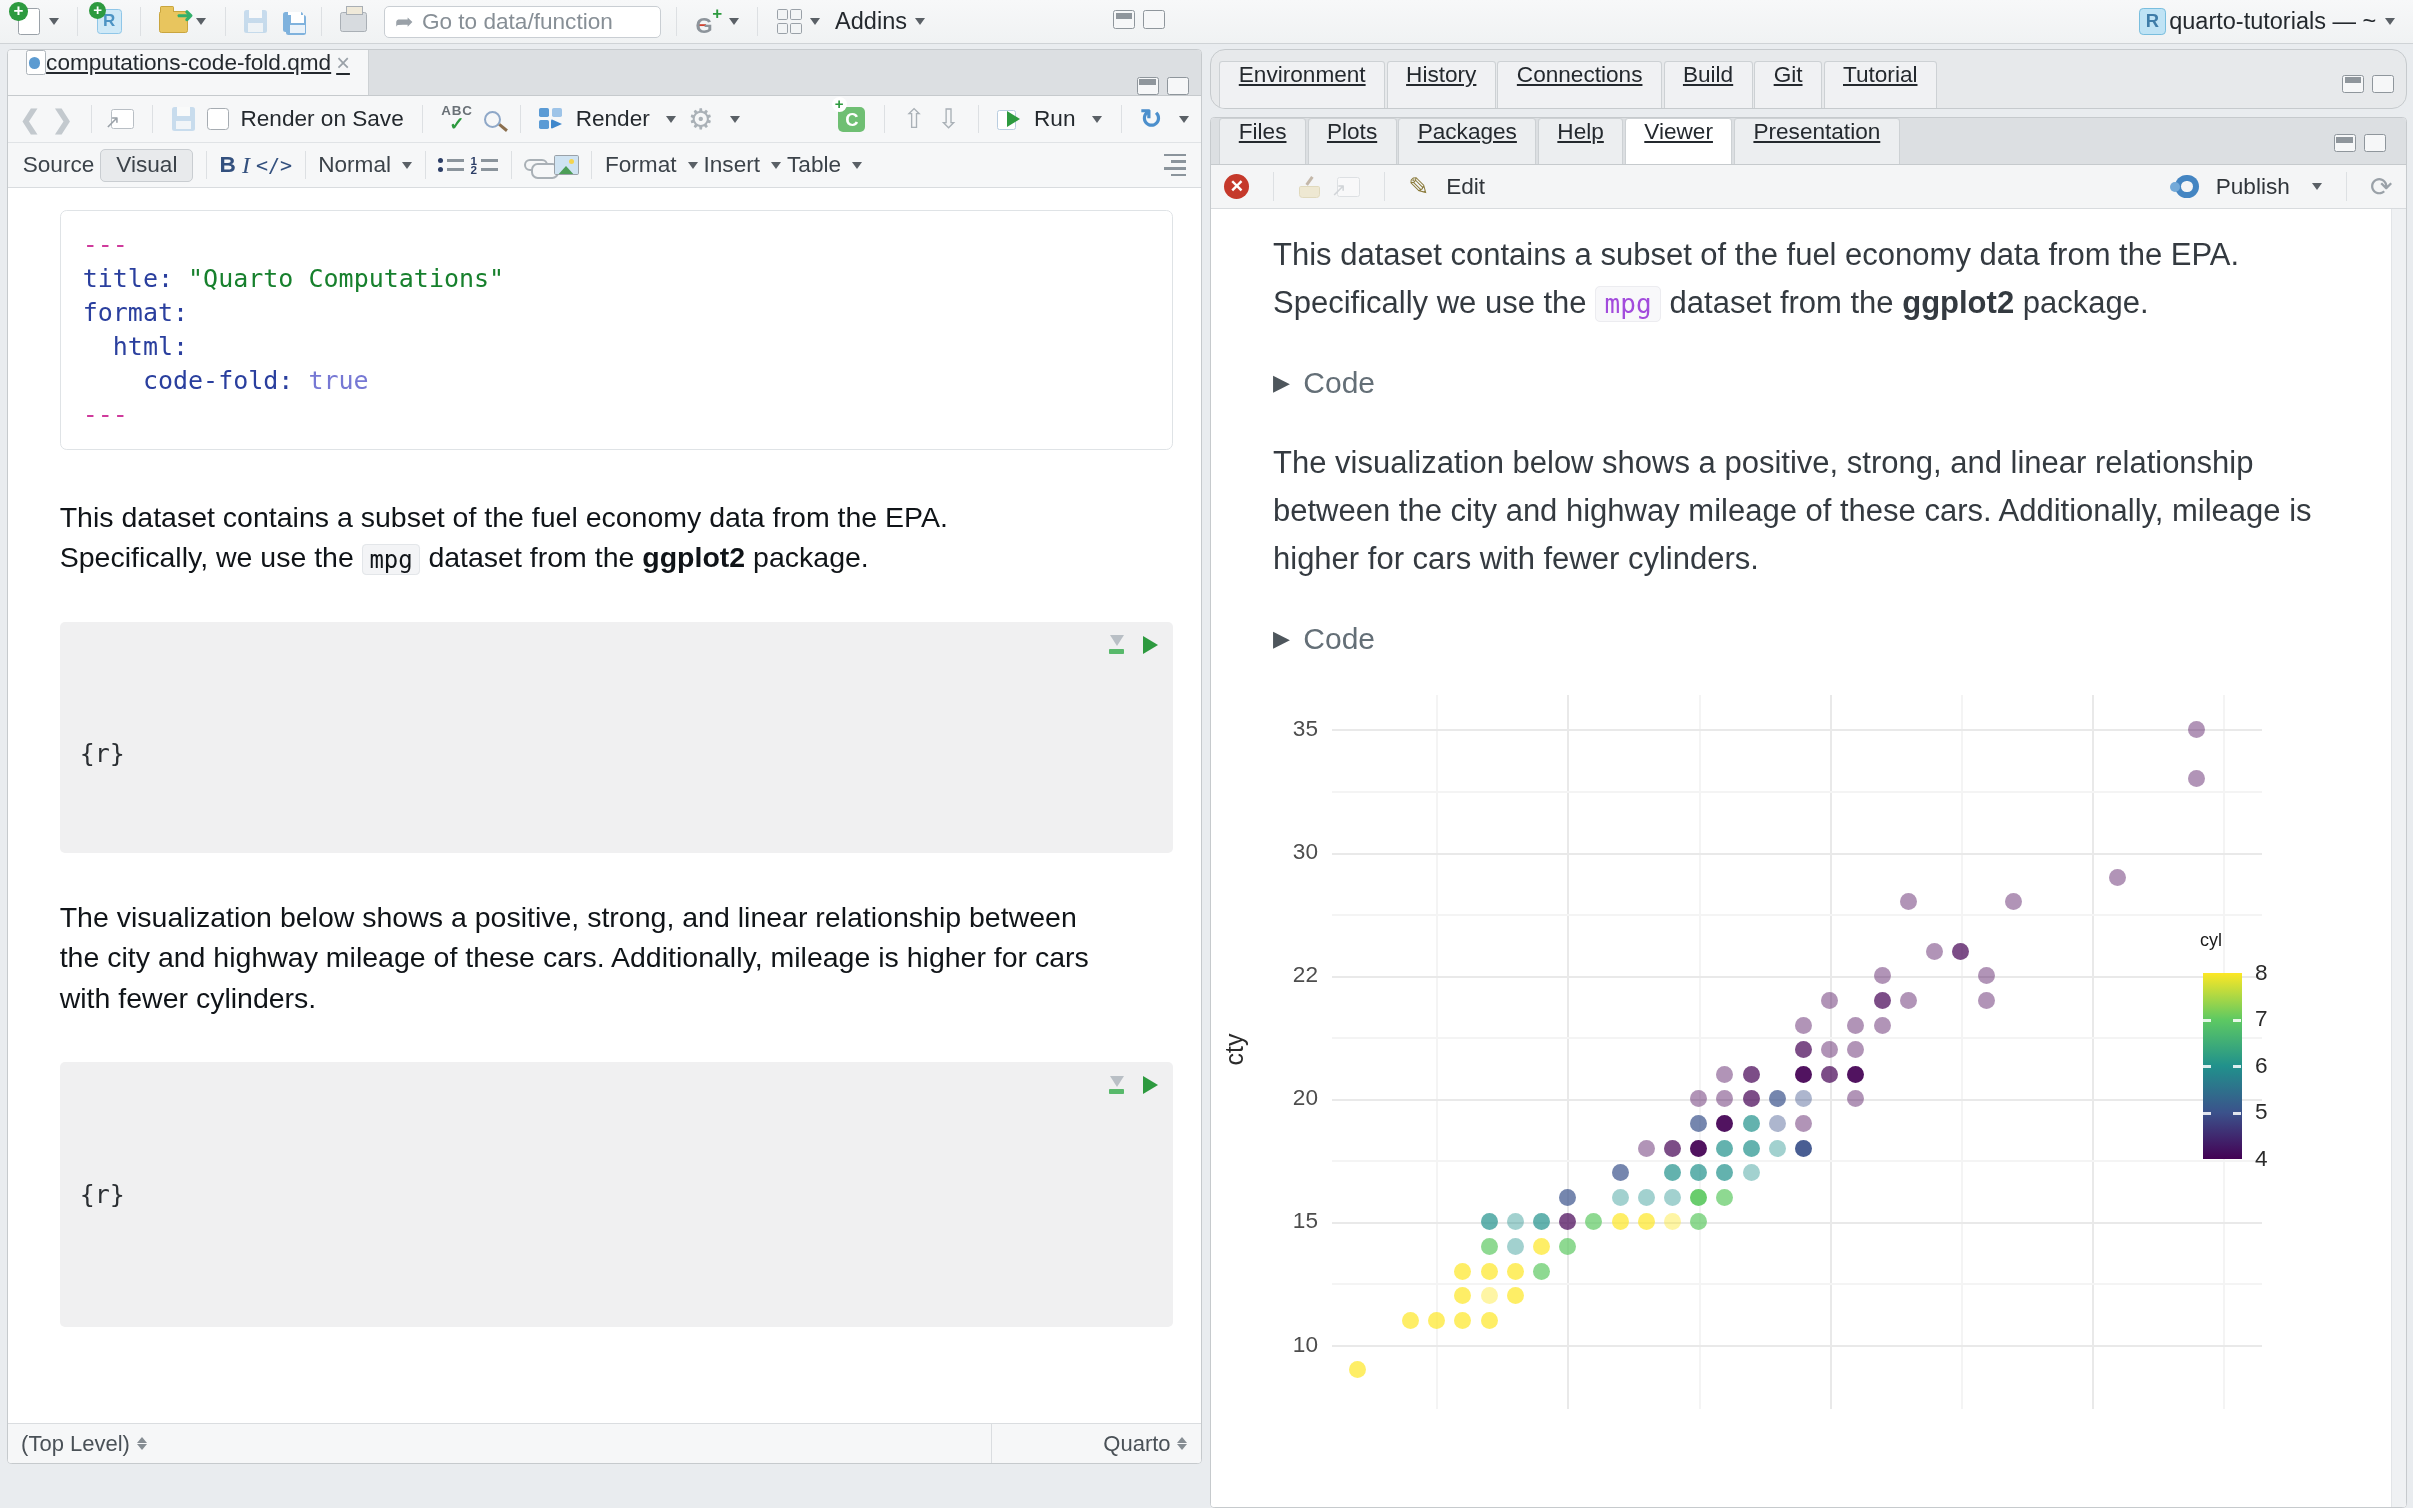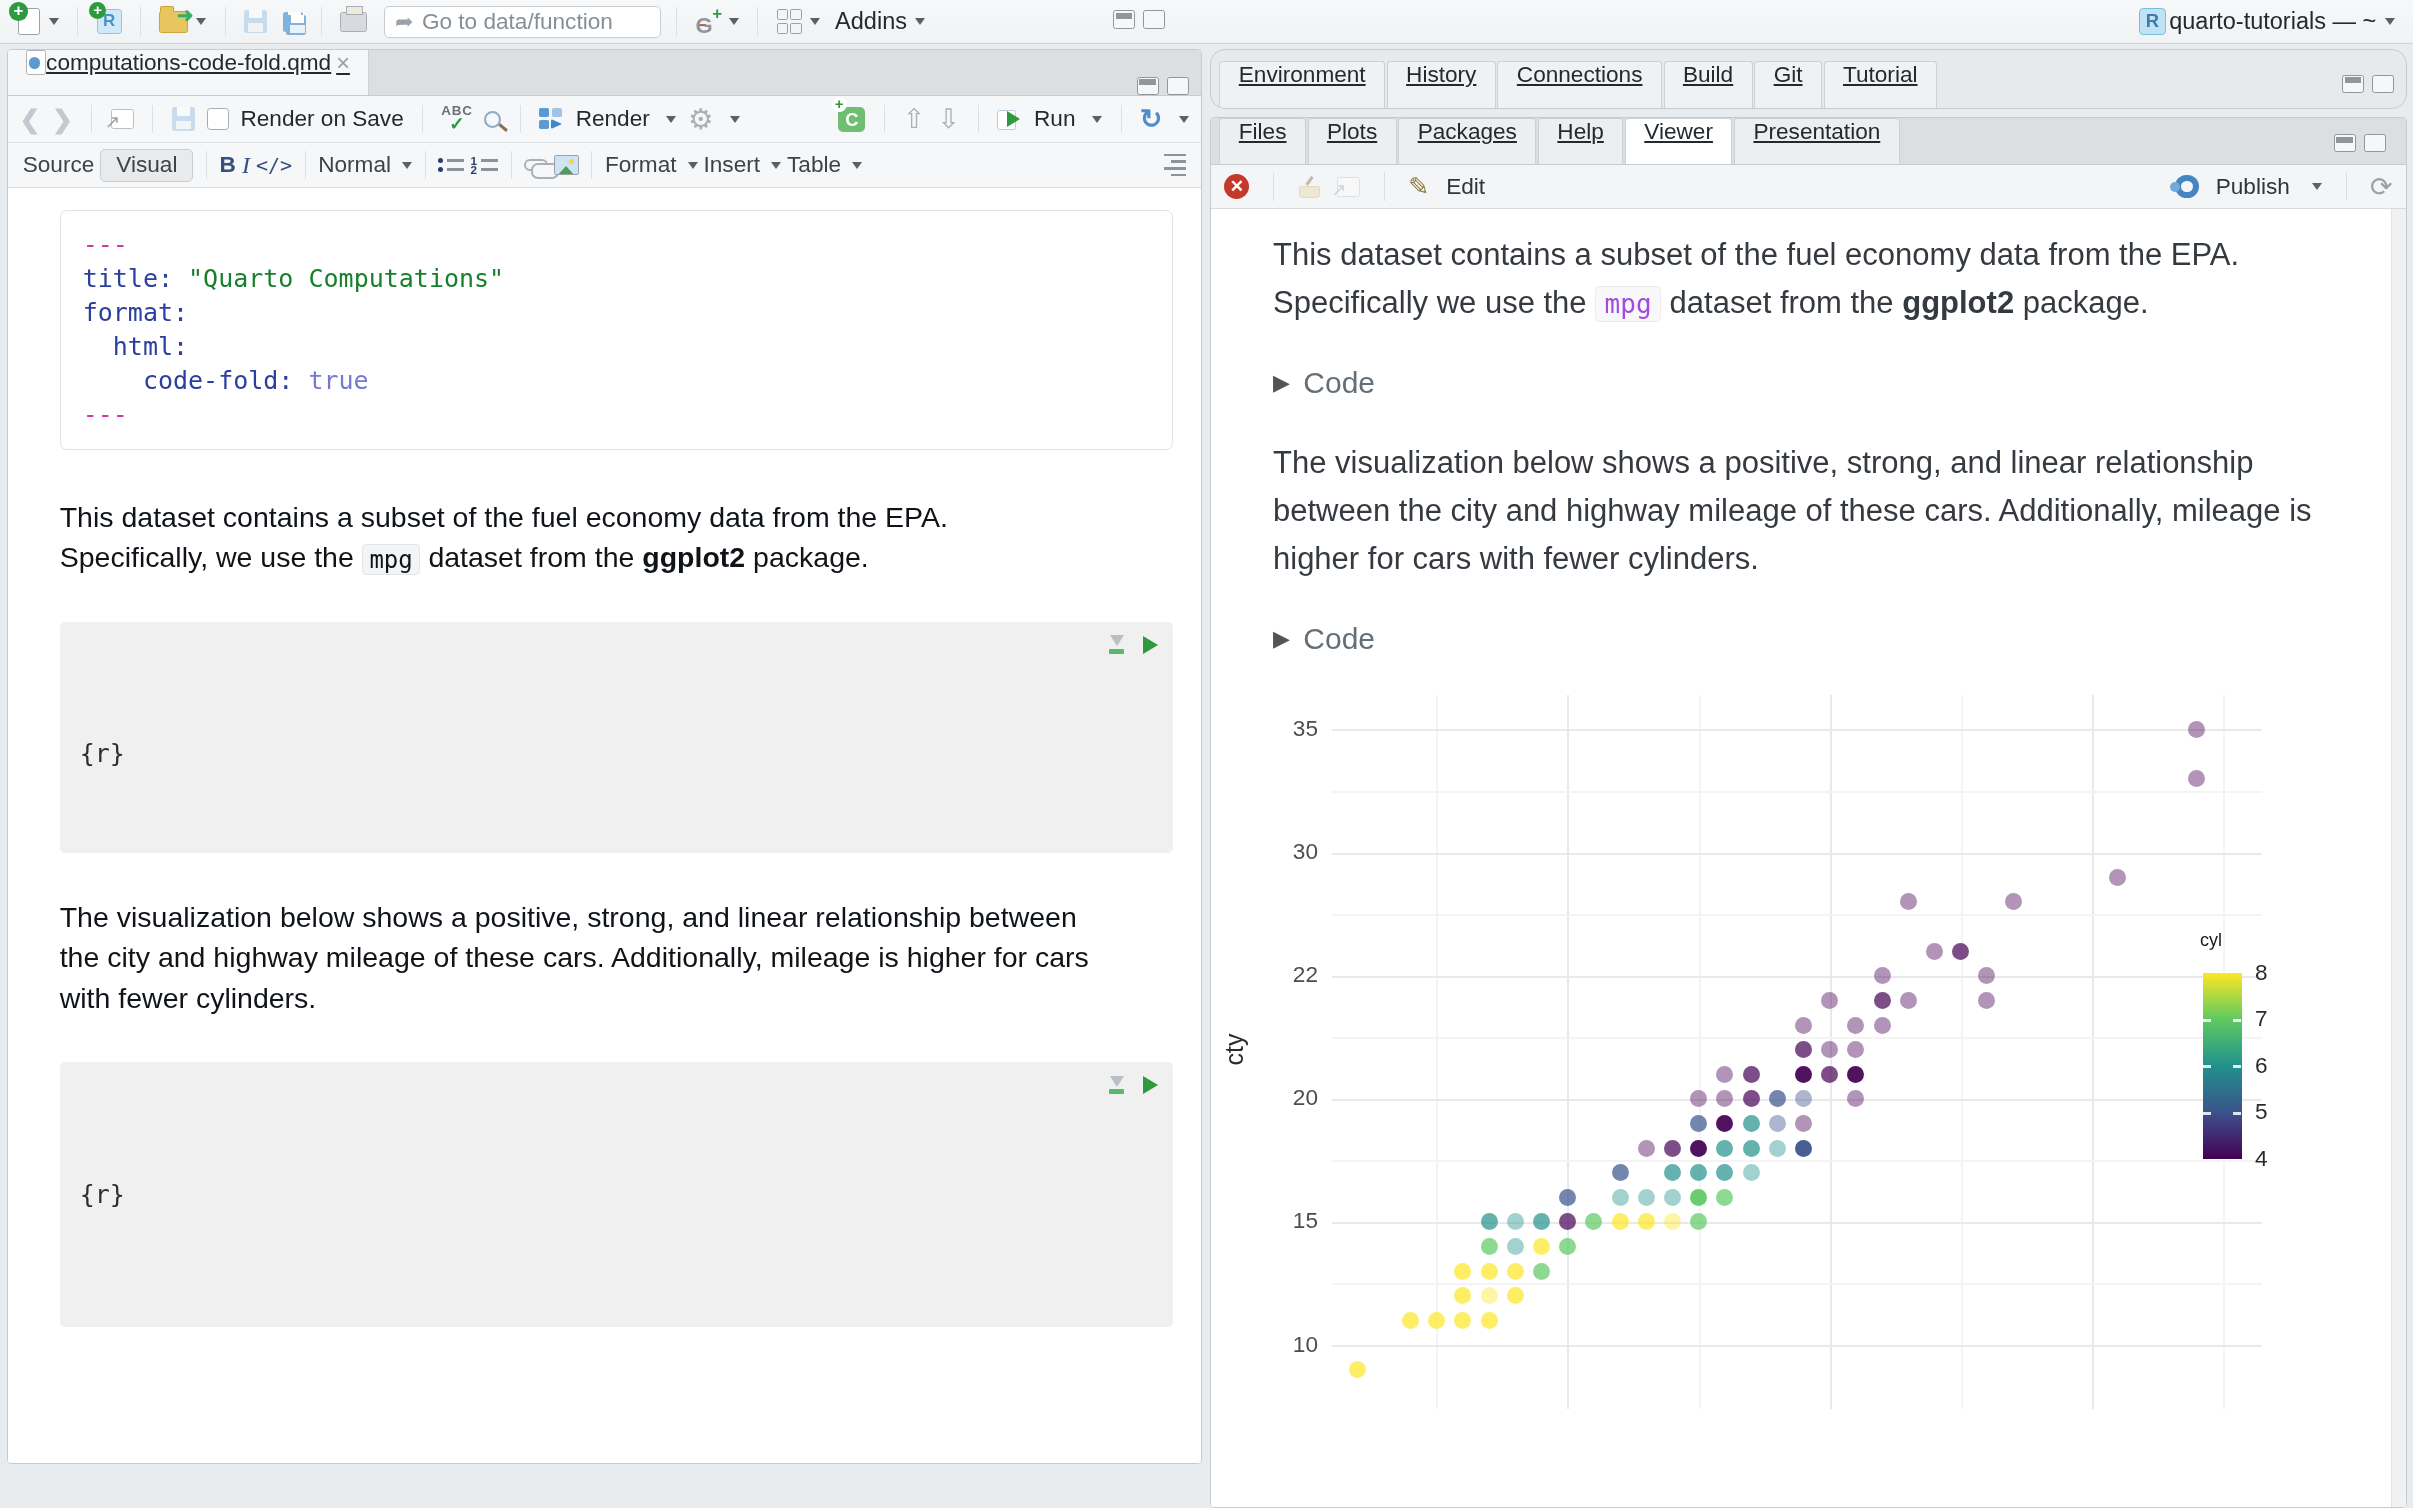--- a/index.html
+++ b/index.html
@@ -363,20 +363,36 @@
     <div class="chunk codefont">
       <div class="chunk-icons">
         <span class="icon-runabove"><span class="tri"></span><span class="bar"></span></span>
         <span class="icon-playchunk"></span>
       </div>
       <div class="lang">{r}</div>
       
     </div>
   </div>
 
+  <div class="statusbar">
+    <div class="cellL">
+      <span>(Top Level)</span>
+      <span class="ud">
+          <i class="u"></i>
+          <i class="d"></i>
+        </span>
+    </div>
+    <div class="cellR">
+      <span>Quarto</span>
+      <span class="ud">
+          <i class="u"></i>
+          <i class="d"></i>
+        </span>
+    </div>
+  </div>
 </div>
 
 <div id="console-pane">
   <span>Console</span>
   <div class="winbtns">
     <span class="wb min"></span>
     <span class="wb"></span>
   </div>
 </div>
 

